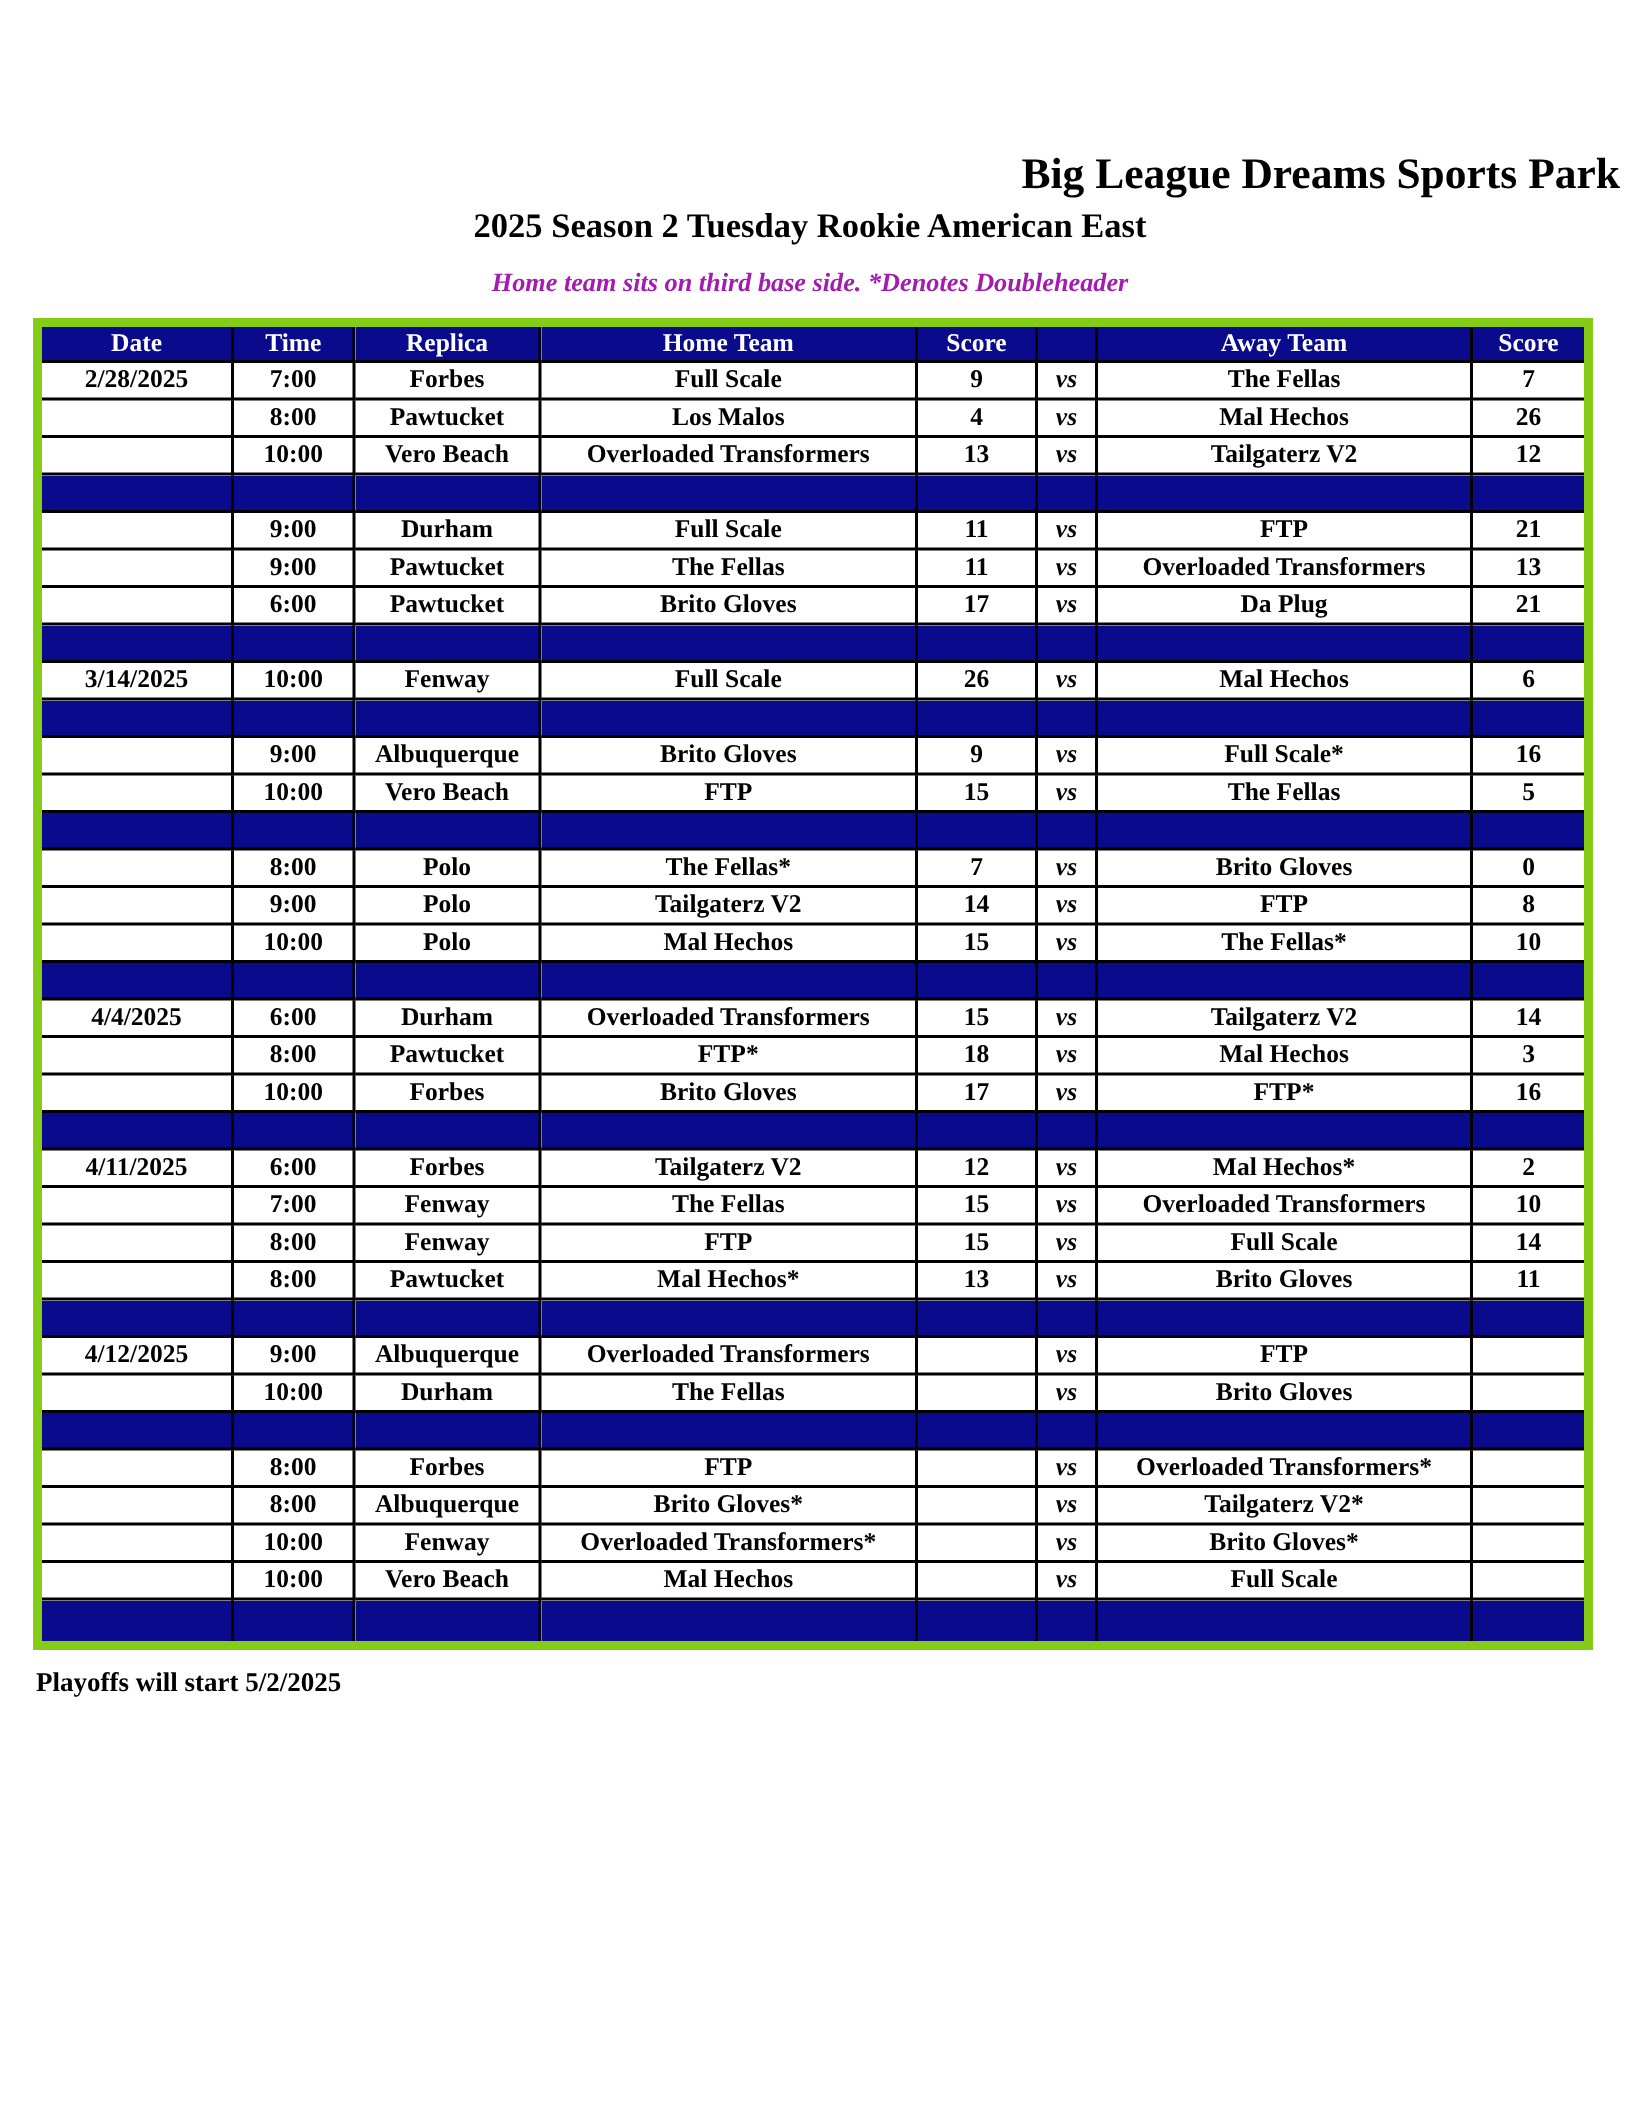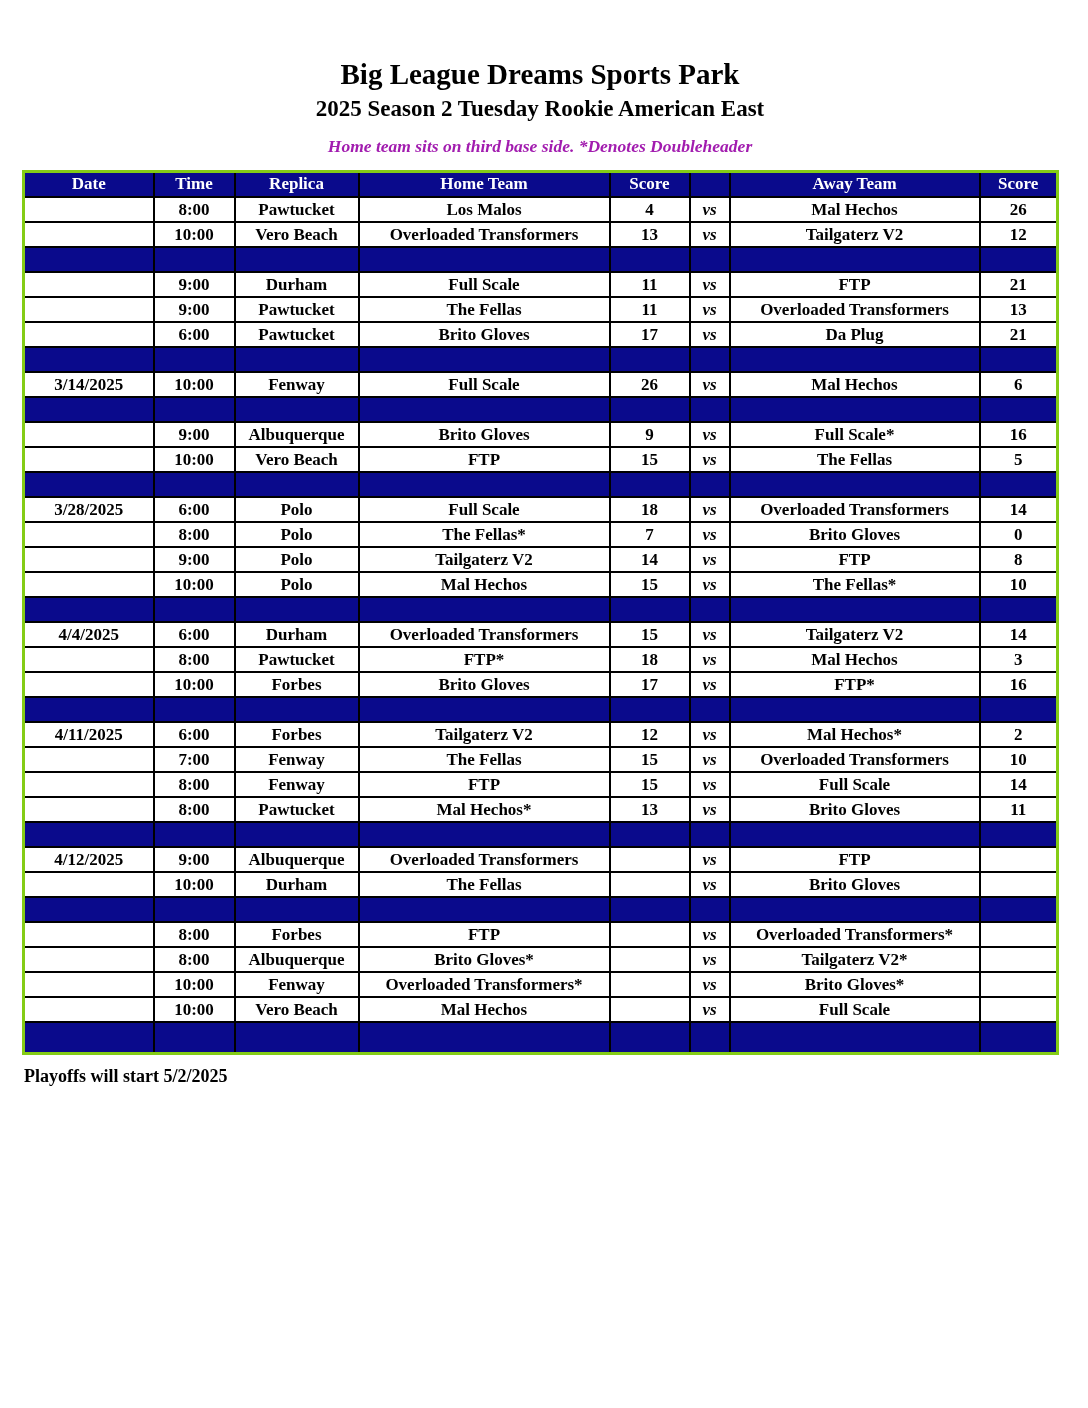--- a/index.html
+++ b/index.html
@@ -10,39 +10,40 @@
   }
   .page {
     position: relative;
     width: 1088px;
     height: 1408px;
     background: #ffffff;
     overflow: hidden;
   }
   .titles { width: 1080px; text-align: center; }
   .title {
-    margin: 0; padding-top: 58px;
+    margin: 0; padding-top: 100px;
     font-size: 29px; font-weight: bold; color: #000;
     line-height: 1.15;
+    text-align: right;
   }
   .subtitle {
     margin: 5px 0 0 0;
     font-size: 23px; font-weight: bold; color: #000;
     line-height: 1.1;
   }
   .note {
     margin: 14px 0 0 0;
     font-size: 17.5px; font-weight: bold; font-style: italic; color: #a21caf;
   }
   table.schedule {
     margin: 13px 0 0 22px;
     width: 1034px;
     border-collapse: collapse;
     table-layout: fixed;
-    border: 3px solid #84cc16;
+    border: 6px solid #84cc16;
   }
   table.schedule th, table.schedule td {
     border: 2px solid #000;
     padding: 0 2px;
     text-align: center;
     vertical-align: middle;
     overflow: hidden;
     white-space: nowrap;
   }
   table.schedule th {
@@ -96,20 +97,30 @@
         <th>Replica</th>
         <th>Home Team</th>
         <th>Score</th>
         <th></th>
         <th>Away Team</th>
         <th>Score</th>
       </tr>
     </thead>
     <tbody id="schedule-body">
         <tr>
+          <td>2/28/2025</td>
+          <td>7:00</td>
+          <td>Forbes</td>
+          <td class="hl">Full Scale</td>
+          <td class="hl">9</td>
+          <td class="vs">vs</td>
+          <td>The Fellas</td>
+          <td>7</td>
+        </tr>
+        <tr>
           <td></td>
           <td>8:00</td>
           <td>Pawtucket</td>
           <td>Los Malos</td>
           <td>4</td>
           <td class="vs">vs</td>
           <td class="hl">Mal Hechos</td>
           <td class="hl">26</td>
         </tr>
         <tr>
@@ -214,30 +225,20 @@
         </tr>
         <tr class="sep">
           <td></td>
           <td></td>
           <td></td>
           <td></td>
           <td></td>
           <td></td>
           <td></td>
           <td></td>
-        </tr>
-        <tr>
-          <td>3/28/2025</td>
-          <td>6:00</td>
-          <td>Polo</td>
-          <td class="hl">Full Scale</td>
-          <td class="hl">18</td>
-          <td class="vs">vs</td>
-          <td>Overloaded Transformers</td>
-          <td>14</td>
         </tr>
         <tr>
           <td></td>
           <td>8:00</td>
           <td>Polo</td>
           <td class="hl">The Fellas*</td>
           <td class="hl">7</td>
           <td class="vs">vs</td>
           <td>Brito Gloves</td>
           <td>0</td>

